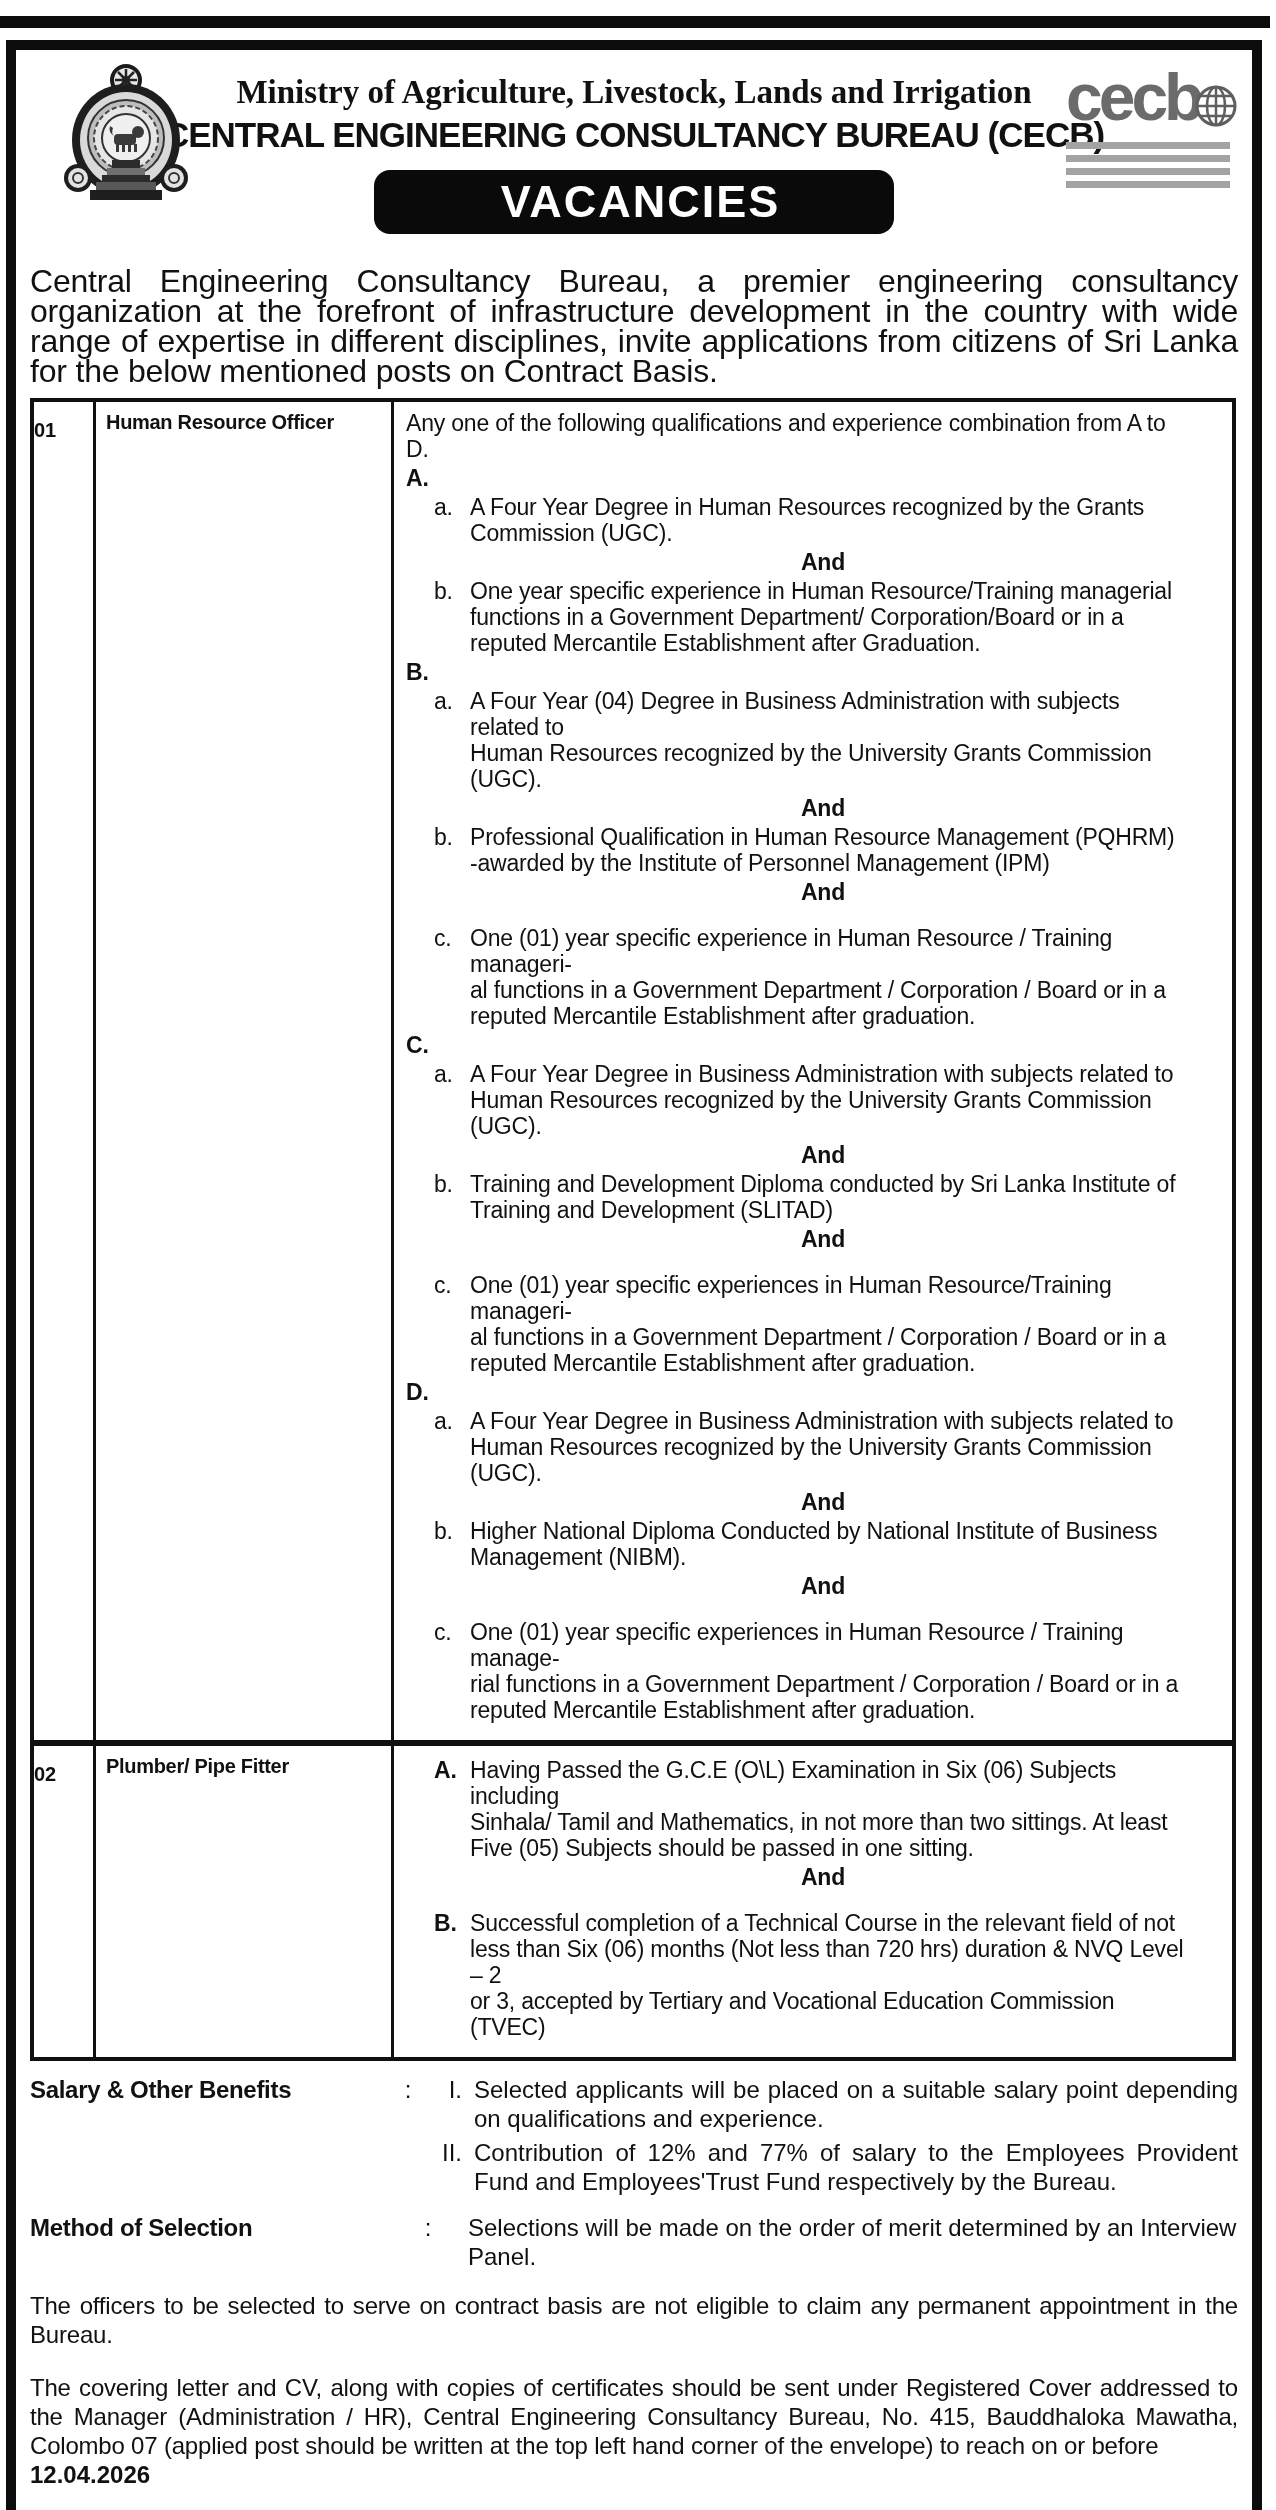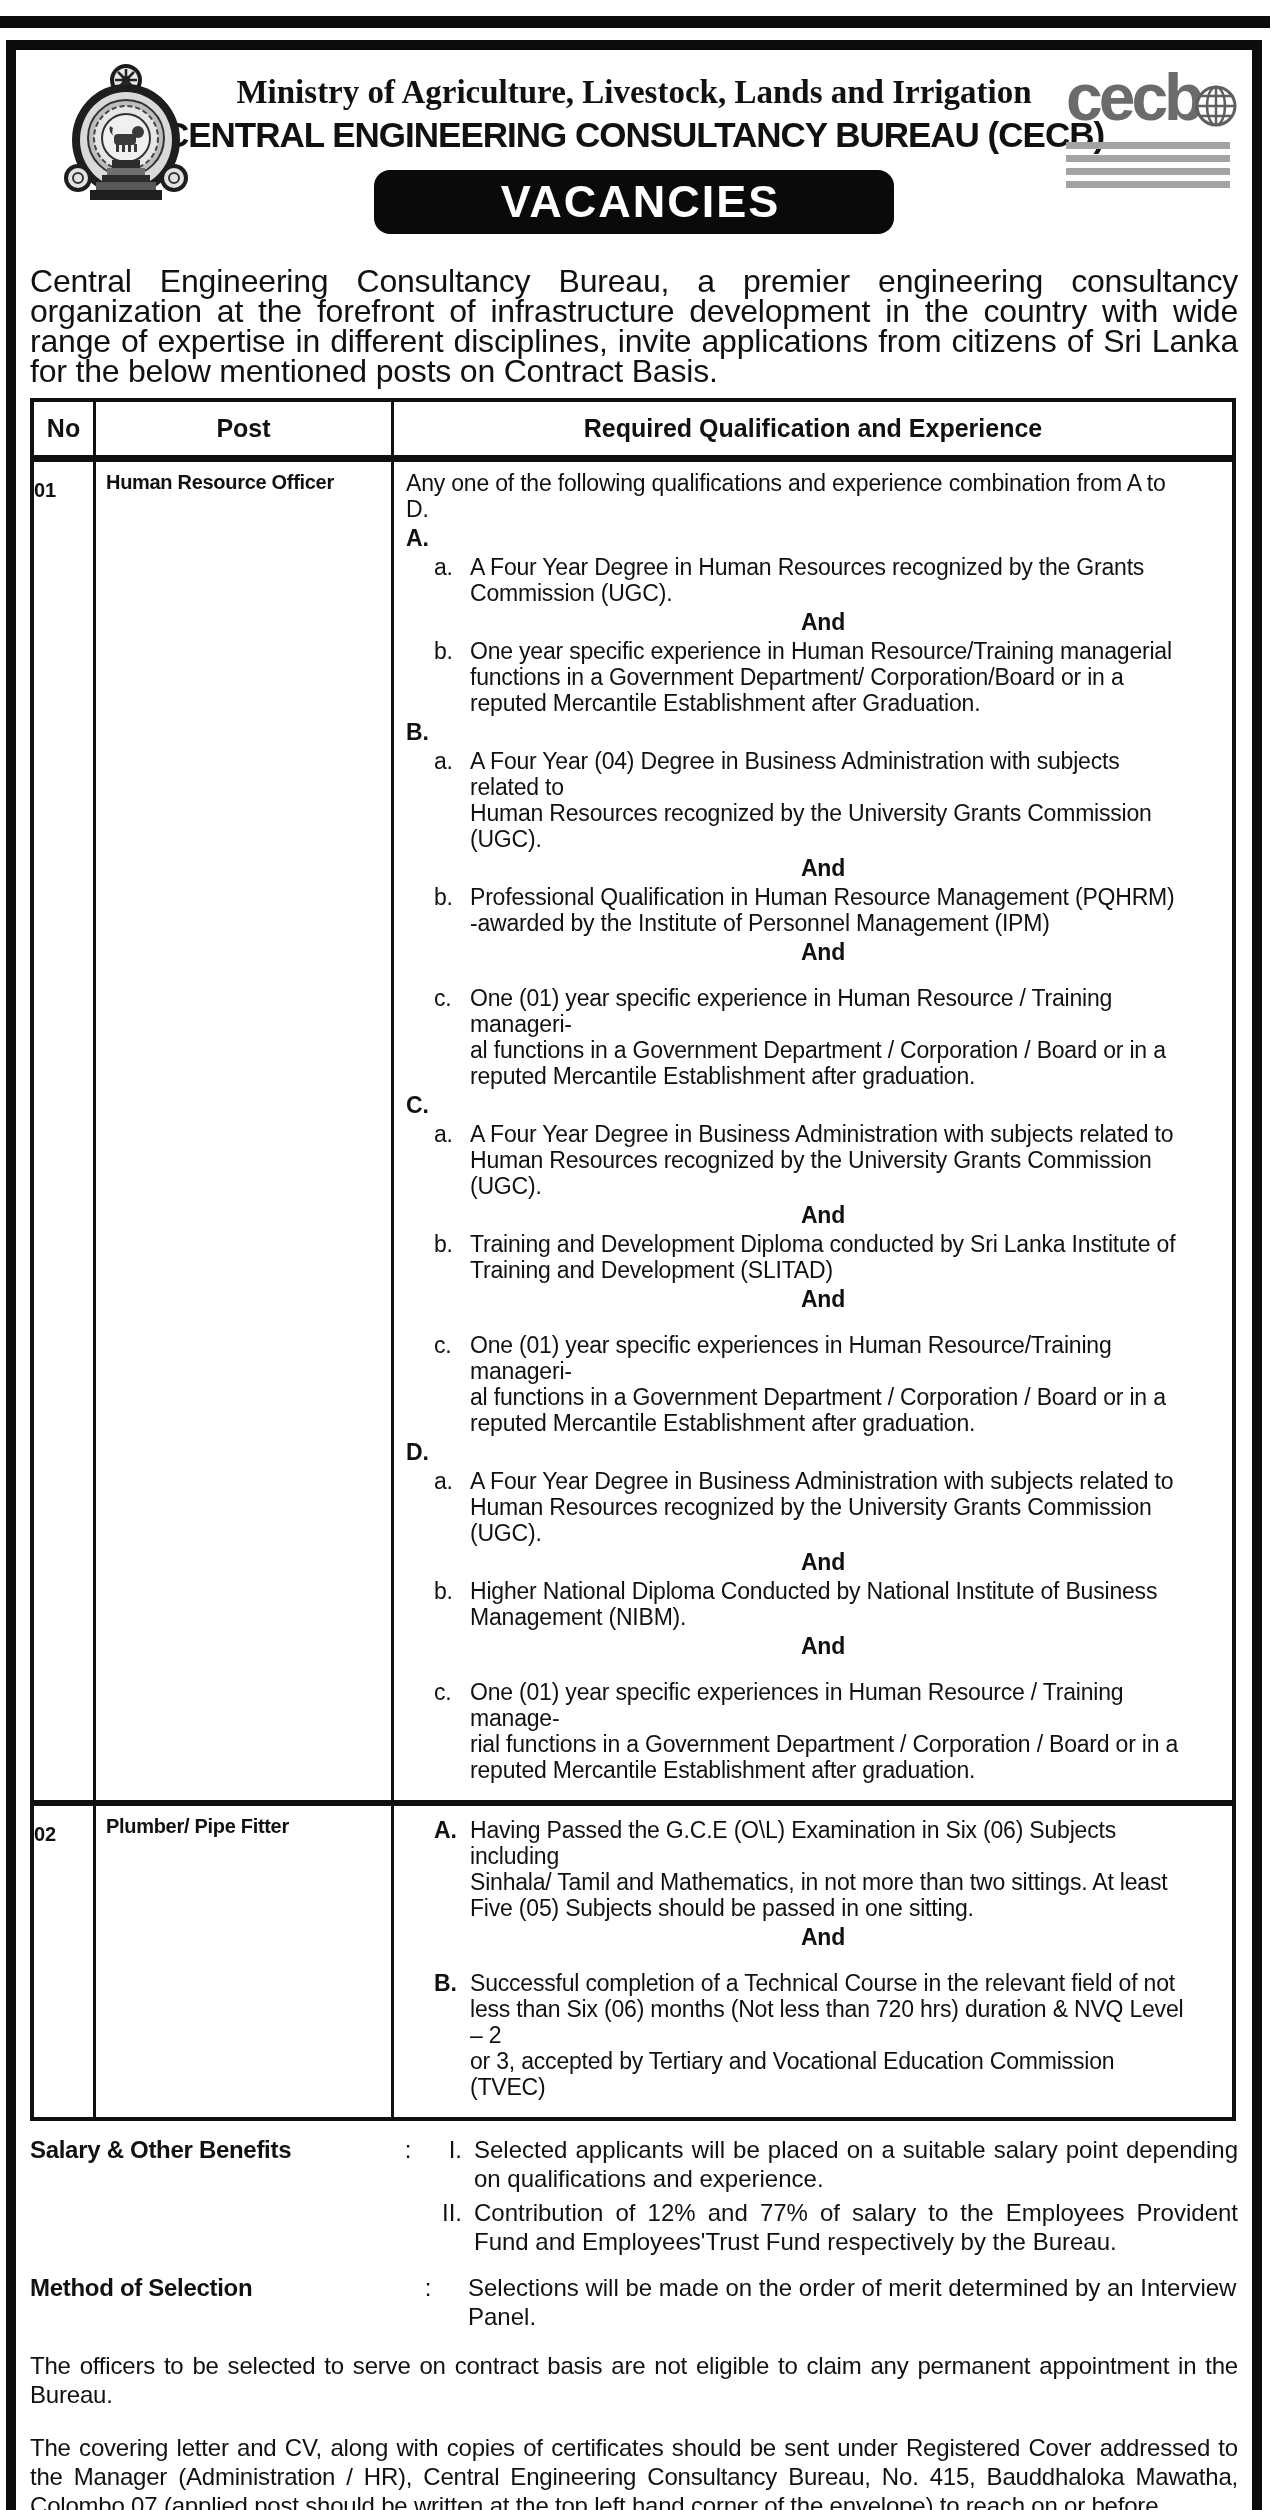--- a/index.html
+++ b/index.html
@@ -145,25 +145,20 @@
             <div></div>
             <div></div>
         </div>
       </div>
     </div>
 
     <div class="content">
       <div class="intro">Central Engineering Consultancy Bureau, a premier engineering consultancy organization at the forefront of infrastructure development in the country with wide range of expertise in different disciplines, invite applications from citizens of Sri Lanka for the below mentioned posts on Contract Basis.</div>
 
       <div class="vtable">
-        <div class="row thead">
-          <div class="c-no">No</div>
-          <div class="c-post">Post</div>
-          <div>Required Qualification and Experience</div>
-        </div>
         <div id="rows">
             <div class="row trow">
               <div class="cell-no">01</div>
               <div class="cell-post">Human Resource Officer</div>
               <div class="cell-qual">
                 <div class="q-intro">Any one of the following qualifications and experience combination from A to D.</div>
                 <div class="g-label">A.</div>
                 <div class="q-item">
                   <span class="q-marker">a.</span>
                   <span class="q-text">A Four Year Degree in Human Resources recognized by the Grants

